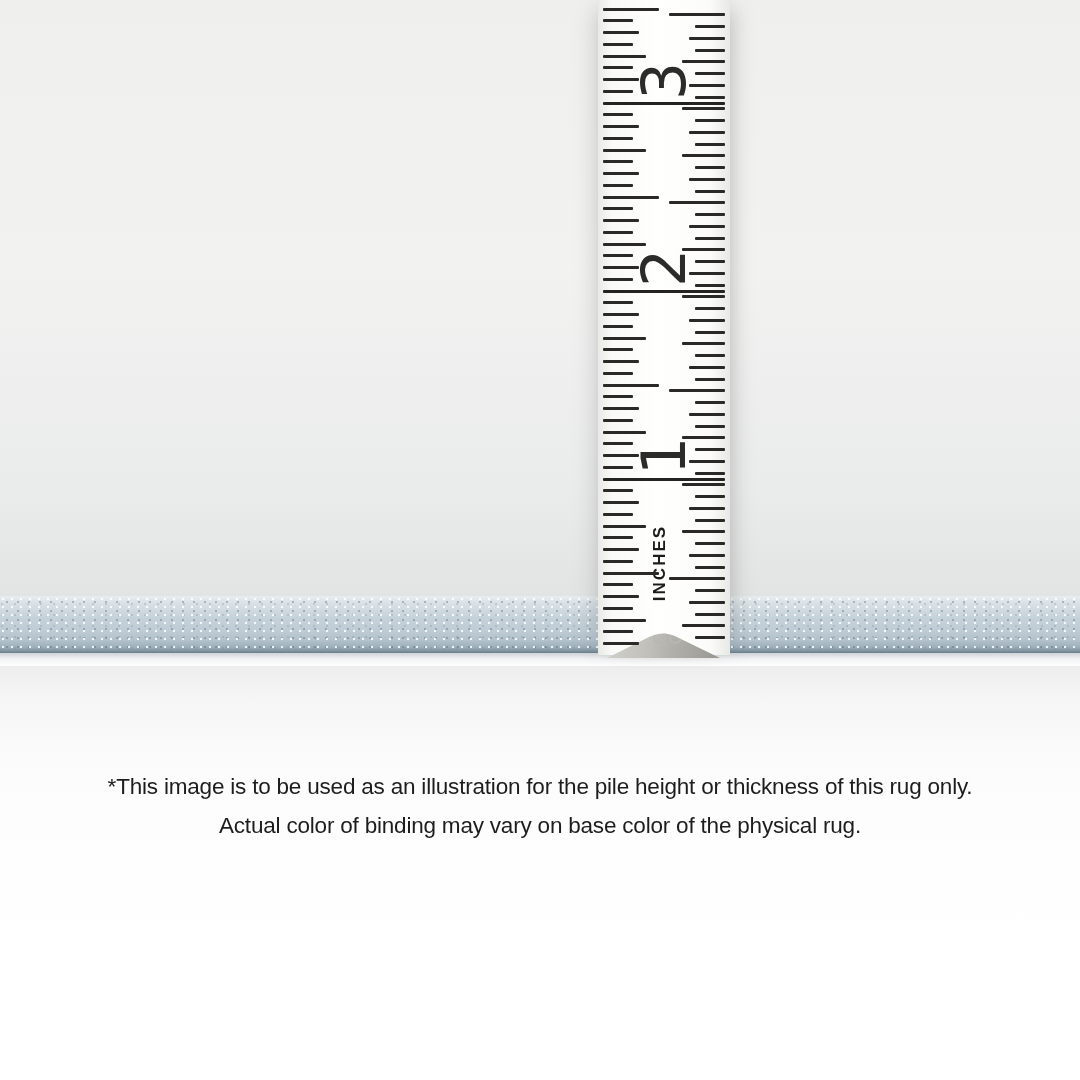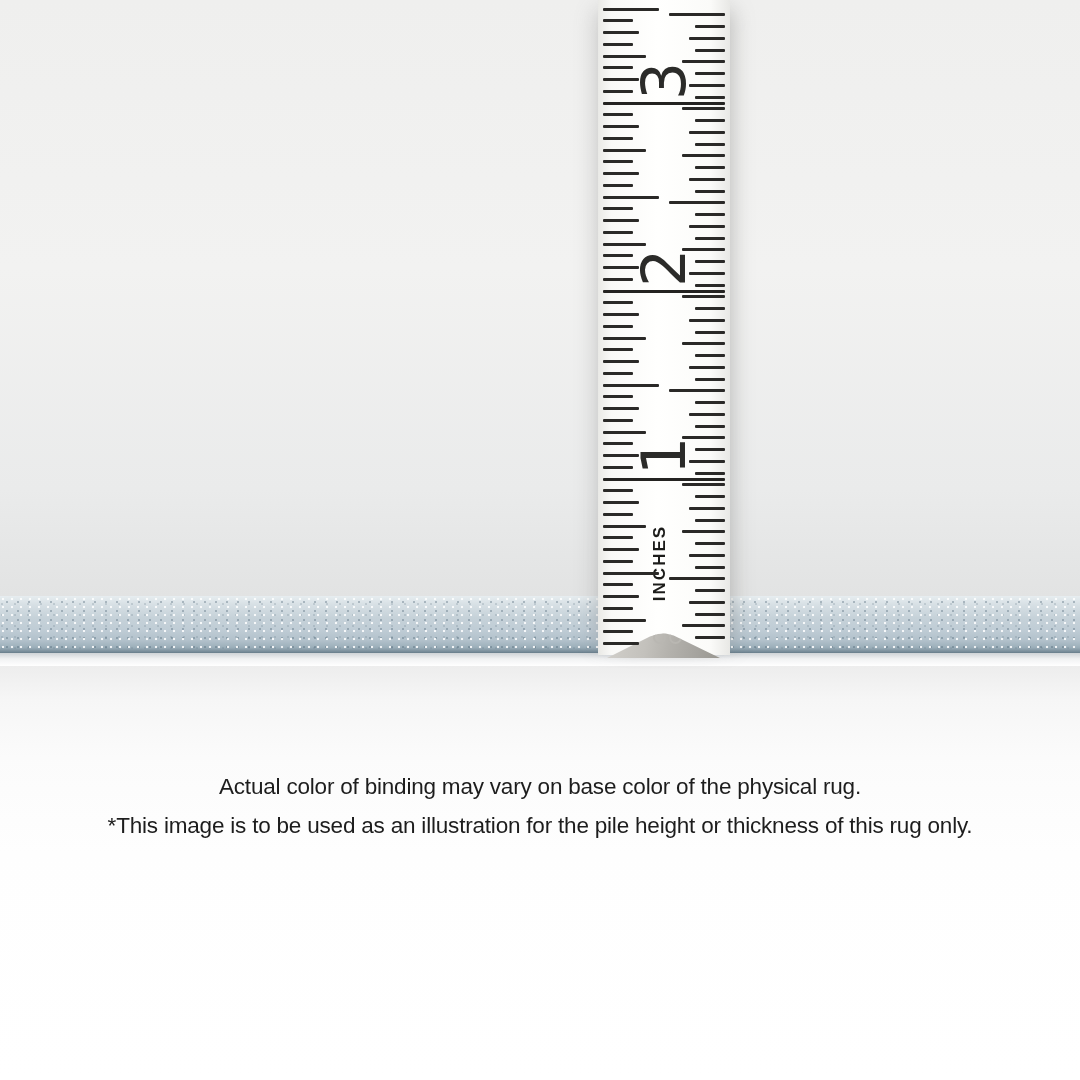--- a/index.html
+++ b/index.html
@@ -188,16 +188,16 @@
       <div class="tick" style="top: 624.375px; width: 43px; right: 5px;"></div>
       <div class="tick" style="top: 630.25px; width: 30px; left: 5px;"></div>
       <div class="tick" style="top: 636.125px; width: 30px; right: 5px;"></div>
       <div class="tick" style="top: 642px; width: 36px; left: 5px;"></div>
       <div class="num" style="top: 51px;">3</div>
       <div class="num" style="top: 238px;">2</div>
       <div class="num" style="top: 426px;">1</div>
     </div>
 
   <div class="caption">
+    <div class="cap-line">*This image is to be used as an illustration for the pile height or thickness of this rug only.</div>
     <div class="cap-line">Actual color of binding may vary on base color of the physical rug.</div>
-    <div class="cap-line">*This image is to be used as an illustration for the pile height or thickness of this rug only.</div>
   </div>
 </div>
 
 </body></html>

